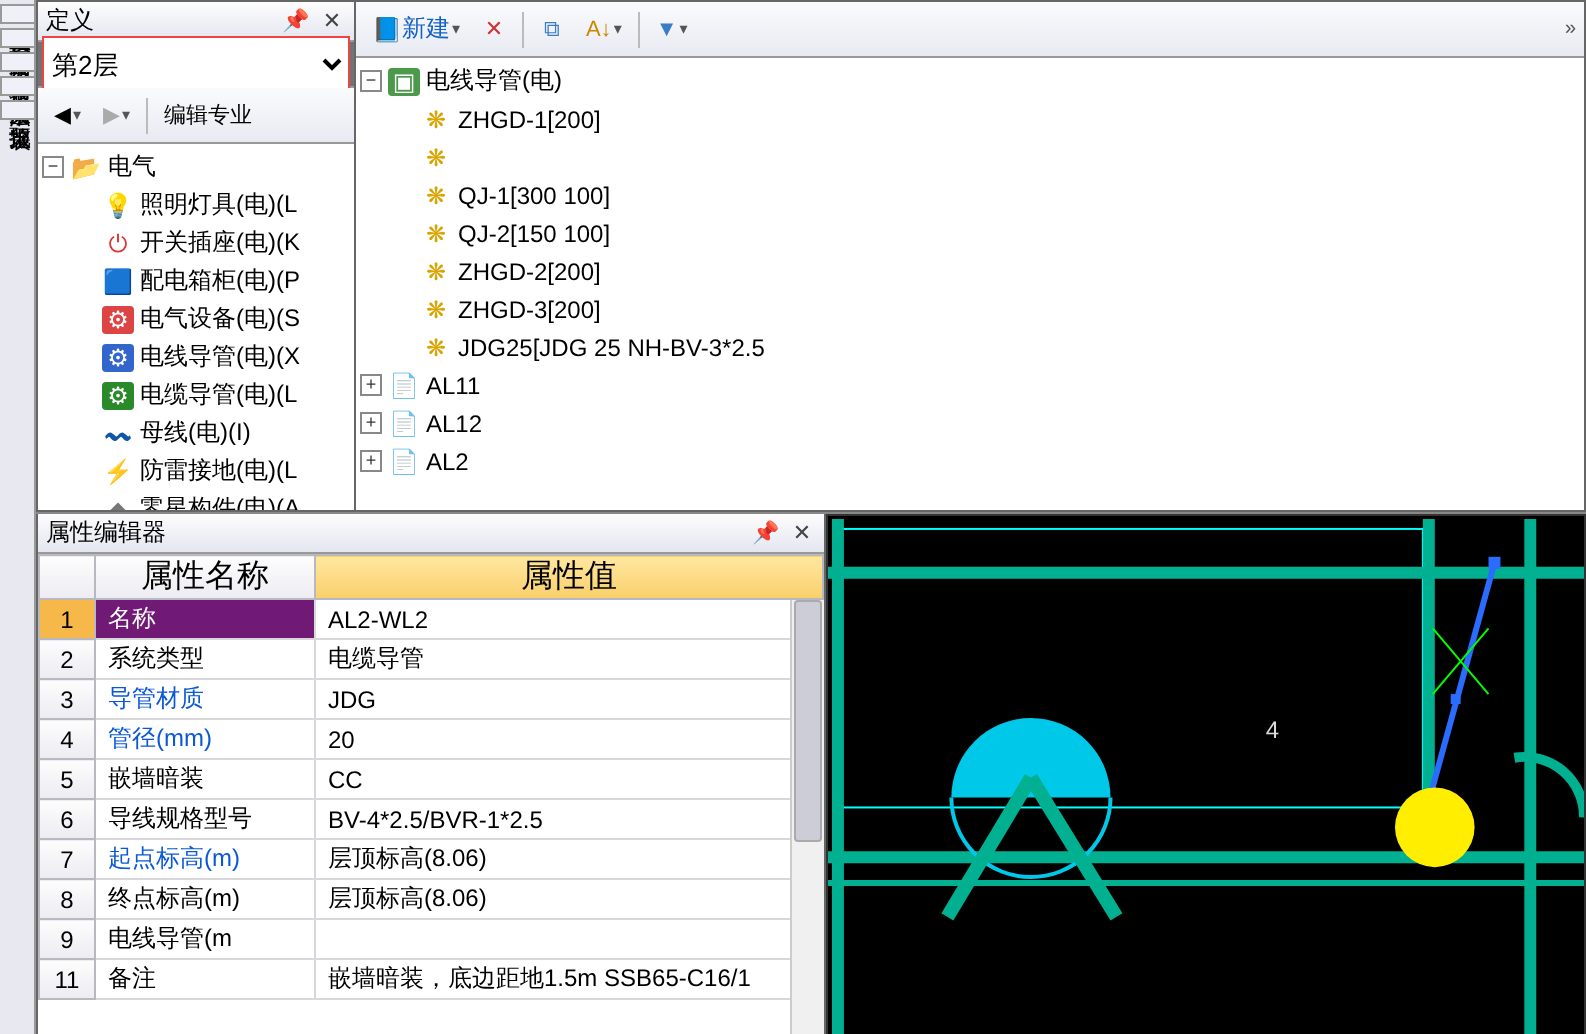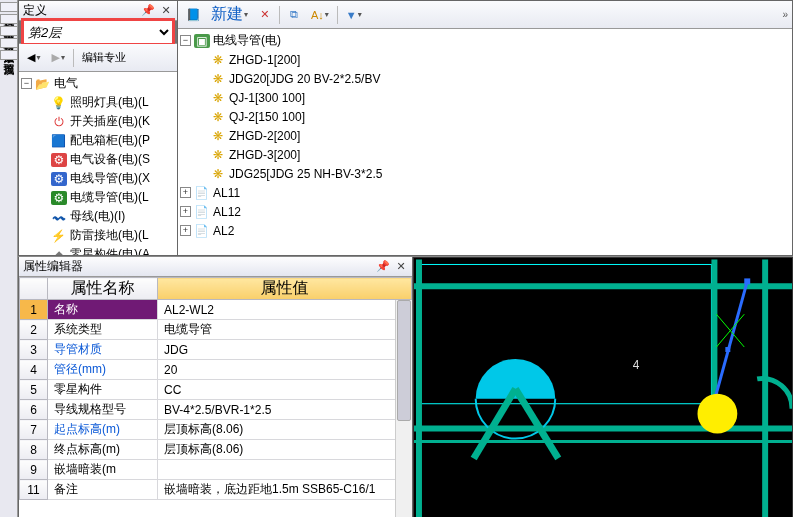--- a/index.html
+++ b/index.html
@@ -11,21 +11,21 @@
 .main-area { flex: 1; display: flex; flex-direction: column; }
 .top-panels { height: 257px; display: flex; border-bottom: 1px solid #888; }
 .panel { background: #737373; border: 1px solid #666; display: flex; flex-direction: column; }
 .panel-left { width: 160px; }
 .panel-right { flex: 1; border-left: none; }
 .title-bar { height: 20px; background: linear-gradient(#fdfdfe,#e4e6f0); border-bottom: 1px solid #999; display: flex; align-items: center; padding: 0 4px; font-size: 12px; }
 .title-bar .spacer { flex: 1; }
 .title-bar .tb-icon { width: 14px; height: 14px; margin-left: 4px; font-size: 11px; color: #444; cursor: pointer; display: inline-flex; align-items: center; justify-content: center; }
 
 .combo { height: 23px; border-bottom: 1px solid #999; display: flex; align-items: center; padding: 0 2px; }
-.combo select { flex: 1; height: 28px; font-size: 13px; border: 3px solid #ef4444; background: #fff; font-style: italic; }
+.combo select { flex: 1; height: 28px; font-size: 13px; border: 1px solid #ef4444; background: #fff; }
 
 .toolbar { height: 28px; border-bottom: 1px solid #999; display: flex; align-items: center; padding: 0 3px; gap: 1px; background: linear-gradient(#fafbfd,#e8eaf2); }
 .tb-btn { height: 22px; min-width: 22px; padding: 0 4px; display: inline-flex; align-items: center; justify-content: center; border: 1px solid transparent; cursor: pointer; font-size: 11px; }
 .tb-sep { width: 1px; height: 18px; background: #bbb; margin: 0 2px; }
 .tb-drop { font-size: 8px; color: #555; margin-left: 1px; }
 
 .tree { flex: 1; overflow: auto; padding: 2px 0 2px 2px; background: #fff; }
 .tree .ti { display: flex; align-items: center; height: 19px; white-space: nowrap; cursor: pointer; padding-right: 2px; }
 .tree .exp { width: 11px; height: 11px; border: 1px solid #888; display: inline-flex; align-items: center; justify-content: center; font-size: 9px; line-height: 1; margin-right: 3px; color: #333; background: #fff; }
 .tree .noexp { width: 11px; margin-right: 3px; }
@@ -57,21 +57,21 @@
 table.grid td.pname { width: 110px; color: #000; }
 table.grid td.pname.link { color: #0a58d6; }
 table.grid tr.sel td.rownum { background: #f7b84a; }
 table.grid tr.sel td.pname { background: #701a75; color: #fff; }
 table.grid td.pval {}
 .grid-scroll { position: absolute; right: 0; top: 23px; bottom: 0; width: 17px; background: #f0f0f0; border-left: 1px solid #ccc; }
 .grid-scroll .thumb { position: absolute; left: 1px; right: 1px; top: 0; height: 55%; background: #cdcdd8; border: 1px solid #aaa; border-radius: 2px; }
 
 .canvas { flex: 1; background: #000; position: relative; overflow: hidden; border: 1px solid #333; }
 .canvas svg { width: 100%; height: 100%; }
-.new-btn-text { color:#1462c6; font-size:16px; margin-left:10px;}
+.new-btn-text { color:#1462c6; font-size:12px; margin-left:0;}
 .expand-arrow { position: absolute; right: 4px; font-size: 10px; color: #555; cursor: pointer; }
 </style>
 </head>
 <body>
 
 <div class="left-tabs">
   <div class="tab">工程设置</div>
   <div class="tab">绘图输入</div>
   <div class="tab">表格输入</div>
   <div class="tab">集中套用做法</div>
@@ -186,21 +186,20 @@
           <div class="ti">
             <span class="ind" style="width:16px"></span>
             <span class="noexp"></span>
             <span class="ico ico-sun">❋</span>
             <span class="lbl">ZHGD-1[200]</span>
           </div>
           <div class="ti">
             <span class="ind" style="width:16px"></span>
             <span class="noexp"></span>
             <span class="ico ico-sun">❋</span>
-            <span class="lbl">JDG20[JDG 20 BV-2*2.5/BV</span>
           </div>
           <div class="ti">
             <span class="ind" style="width:16px"></span>
             <span class="noexp"></span>
             <span class="ico ico-sun">❋</span>
             <span class="lbl">QJ-1[300 100]</span>
           </div>
           <div class="ti">
             <span class="ind" style="width:16px"></span>
             <span class="noexp"></span>
@@ -281,41 +280,41 @@
                 <td class="pname link">导管材质</td>
                 <td class="pval">JDG</td>
               </tr>
               <tr>
                 <td class="rownum">4</td>
                 <td class="pname link">管径(mm)</td>
                 <td class="pval">20</td>
               </tr>
               <tr>
                 <td class="rownum">5</td>
-                <td class="pname">零星构件</td>
+                <td class="pname">嵌墙暗装</td>
                 <td class="pval">CC</td>
               </tr>
               <tr>
                 <td class="rownum">6</td>
                 <td class="pname">导线规格型号</td>
                 <td class="pval">BV-4*2.5/BVR-1*2.5</td>
               </tr>
               <tr>
                 <td class="rownum">7</td>
                 <td class="pname link">起点标高(m)</td>
                 <td class="pval">层顶标高(8.06)</td>
               </tr>
               <tr>
                 <td class="rownum">8</td>
                 <td class="pname">终点标高(m)</td>
                 <td class="pval">层顶标高(8.06)</td>
               </tr>
               <tr>
                 <td class="rownum">9</td>
-                <td class="pname">嵌墙暗装(m</td>
+                <td class="pname">电线导管(m</td>
                 <td class="pval"></td>
               </tr>
               <tr>
                 <td class="rownum">11</td>
                 <td class="pname">备注</td>
                 <td class="pval">嵌墙暗装，底边距地1.5m SSB65-C16/1</td>
               </tr>
             </tbody>
         </table>
         <div class="grid-scroll">

